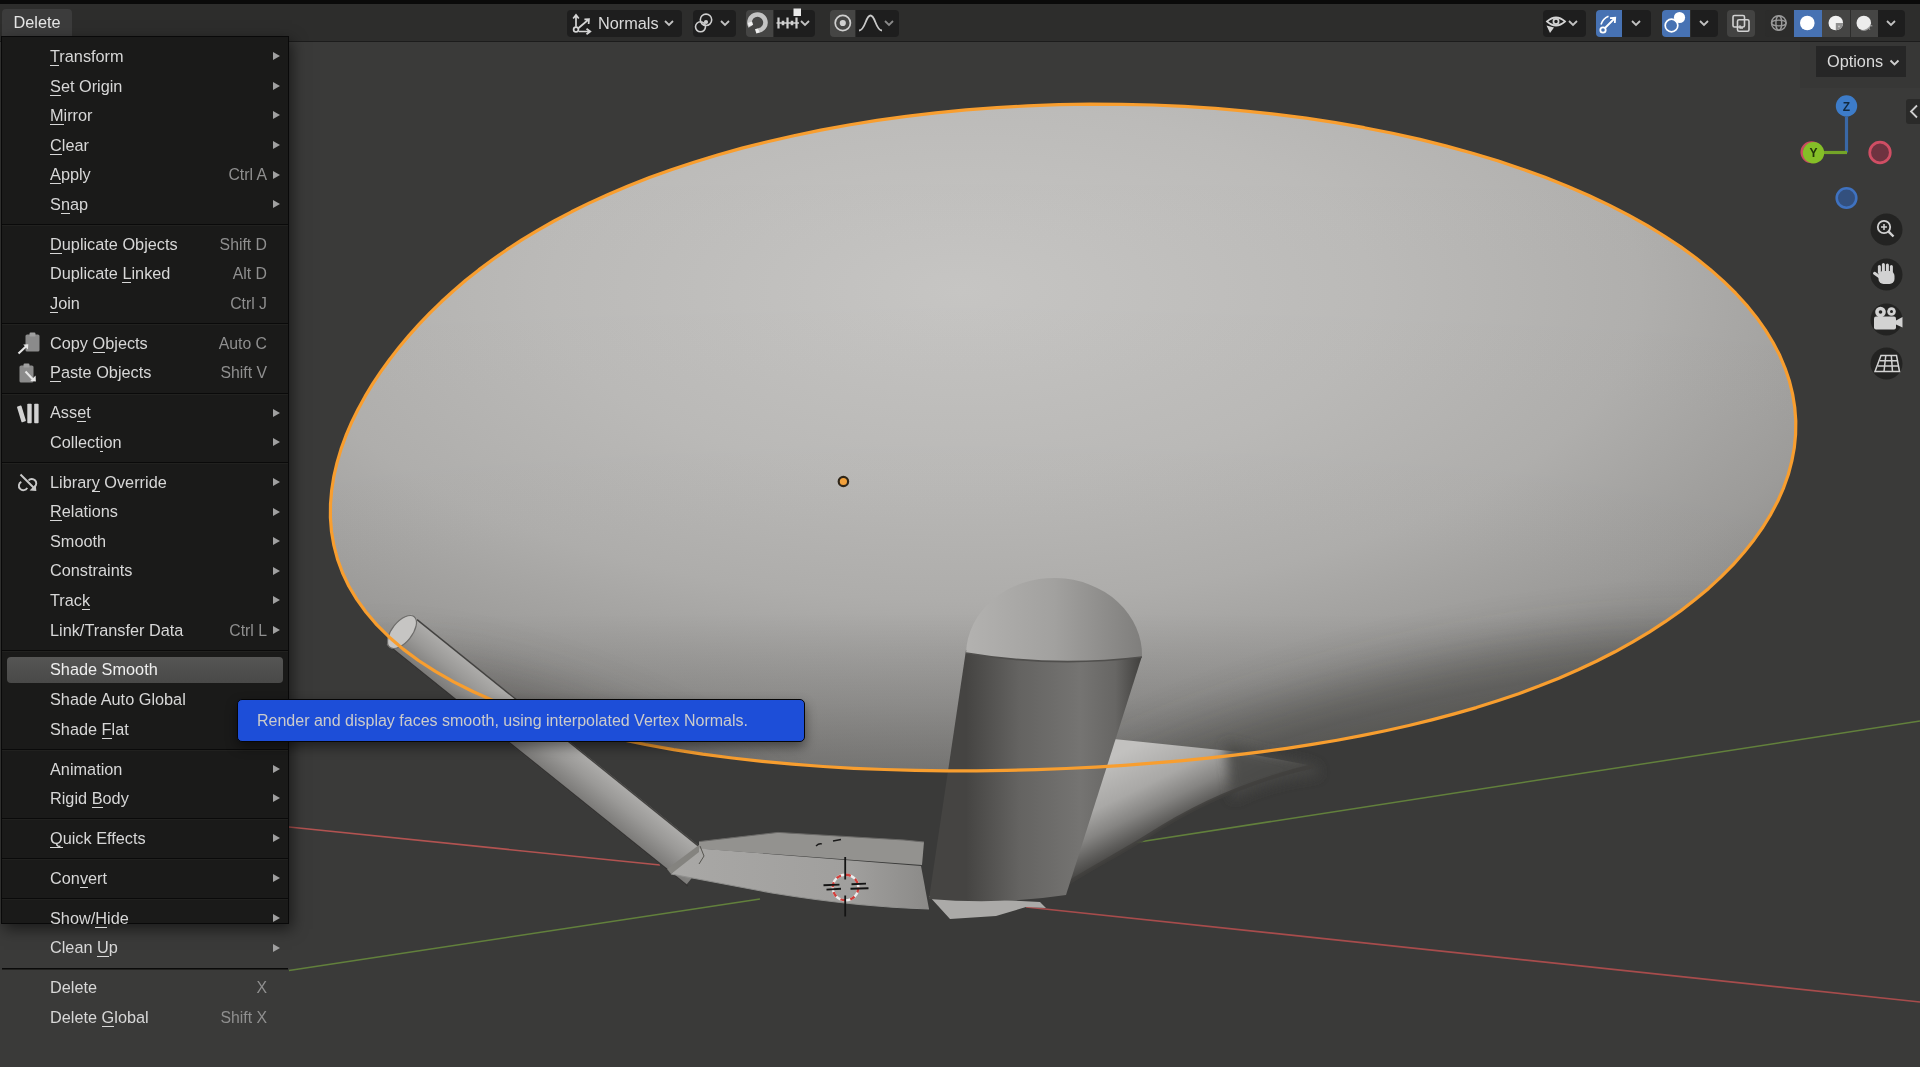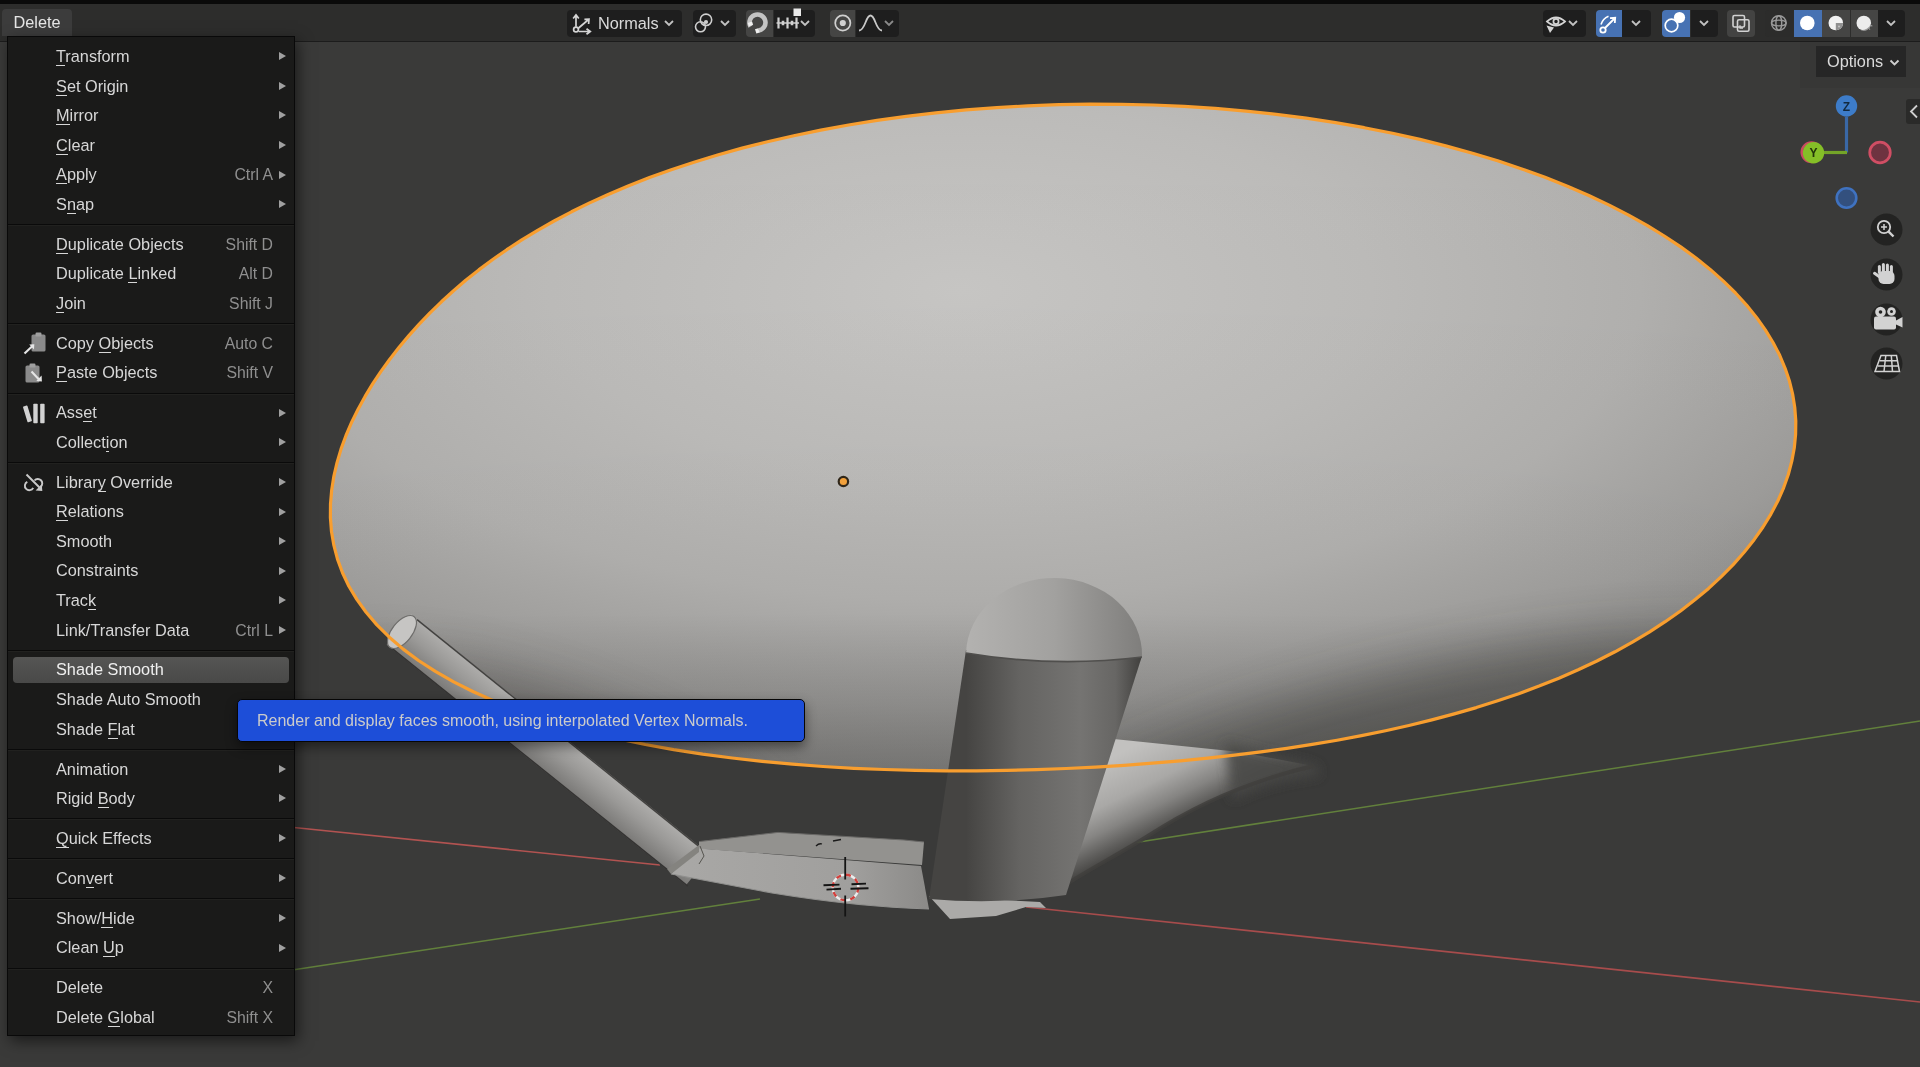--- a/index.html
+++ b/index.html
@@ -8,21 +8,21 @@
 #topstrip{position:absolute;left:0;top:0;width:1920px;height:3.5px;background:#0a0a0a;z-index:12}
 #hicons{position:absolute;left:0;top:0;z-index:11;pointer-events:none}
 .tile{position:absolute;top:9.5px;height:27px;background:#1e1e1e;z-index:10}
 .tileL{border-radius:4px 0 0 4px}
 .tileR{border-radius:0 4px 4px 0}
 .tileB{border-radius:4px}
 #objtab{position:absolute;left:2px;top:9px;width:70px;height:27px;background:#3c3c3c;border-radius:4px 4px 0 0;color:#e6e6e6;font-size:16.3px;line-height:27px;text-align:center;z-index:10}
 .htxt{position:absolute;top:9.5px;height:27px;line-height:27px;font-size:16.3px;color:#dadada;z-index:11}
 #optband{position:absolute;left:1800px;top:42px;width:120px;height:46px;background:#373736;z-index:5}
 #optbtn{position:absolute;left:1816px;top:46px;width:90px;height:31px;background:#262626;border-radius:0;color:#dadada;font-size:16.3px;line-height:31px;text-indent:11px;z-index:6}
-#menu{position:absolute;left:7px;top:36.0px;width:288px;height:1000px;background:#1a1a19;border:1px solid #090909;box-shadow:3px 5px 14px rgba(0,0,0,0.55);z-index:20}
+#menu{position:absolute;left:1px;top:36.0px;width:288px;height:888px;background:#1a1a19;border:1px solid #090909;box-shadow:3px 5px 14px rgba(0,0,0,0.55);z-index:20}
 .lbl{position:absolute;left:48px;height:29.55px;line-height:29.55px;font-size:16.3px;color:#d7d7d7;white-space:pre;z-index:22}
 .hlt{color:#efefef}
 .sc{position:absolute;right:21px;height:29.55px;line-height:29.55px;font-size:15.8px;color:#8f8f8f;z-index:22}
 .arr{position:absolute;left:271px;width:0;height:0;border-left:7px solid #a0a0a0;border-top:4.5px solid transparent;border-bottom:4.5px solid transparent;z-index:22}
 .sep{position:absolute;left:0;width:286px;height:2px;background:linear-gradient(180deg,#0a0a0a 0 55%,#21211f 55% 100%);z-index:21}
 .hl{position:absolute;left:5px;width:276px;height:26.5px;background:linear-gradient(180deg,#555554,#494948);border-radius:4px;z-index:21}
 #menu svg{position:absolute;z-index:22}
 .u{border-bottom:1.1px solid currentColor}
 #tip{position:absolute;left:237px;top:698.5px;width:568px;height:43px;background:#1d4ed8;border:1px solid #060606;border-radius:5px;box-shadow:0 5px 12px rgba(0,0,0,0.45);z-index:30;color:#cbcbcb;font-size:16px;line-height:41px;text-indent:19px}
 .ch{position:absolute;z-index:11}
@@ -289,21 +289,21 @@
 <div class="sc" style="top:123.2px">Ctrl A</div>
 <div class="arr" style="top:133.5px"></div>
 <div class="lbl" style="top:152.8px">S<span class="u">n</span>ap</div>
 <div class="arr" style="top:163.0px"></div>
 <div class="sep" style="top:187.0px"></div>
 <div class="lbl" style="top:192.7px"><span class="u">D</span>uplicate Objects</div>
 <div class="sc" style="top:192.7px">Shift D</div>
 <div class="lbl" style="top:222.3px">Duplicate <span class="u">L</span>inked</div>
 <div class="sc" style="top:222.3px">Alt D</div>
 <div class="lbl" style="top:251.8px"><span class="u">J</span>oin</div>
-<div class="sc" style="top:251.8px">Shift J</div>
+<div class="sc" style="top:251.8px">Ctrl J</div>
 <div class="sep" style="top:286.1px"></div>
 <div class="lbl" style="top:291.8px">Copy <span class="u">O</span>bjects</div>
 <div class="sc" style="top:291.8px">Auto C</div>
 <svg style="left:14px;top:294.2px" width="28" height="25" viewBox="0 0 28 25">
       <rect x="9.5" y="3.5" width="14" height="17" rx="1.6" fill="#8b8b8b"></rect>
       <rect x="13.5" y="1.6" width="6" height="4" rx="1.2" fill="#a0a0a0"></rect>
       <path d="M 2.5 22.5 L 11 14.5" stroke="#e6e6e6" stroke-width="2.1" fill="none"></path>
       <path d="M 7.2 13.6 L 12.3 13.3 L 12.0 18.4 Z" fill="#e6e6e6"></path>
     </svg>
 <div class="lbl" style="top:321.3px"><span class="u">P</span>aste Objects</div>
@@ -344,21 +344,21 @@
 <div class="lbl" style="top:519.4px">Constraints</div>
 <div class="arr" style="top:529.7px"></div>
 <div class="lbl" style="top:548.9px">Trac<span class="u">k</span></div>
 <div class="arr" style="top:559.2px"></div>
 <div class="lbl" style="top:578.5px">Link/Transfer Data</div>
 <div class="sc" style="top:578.5px">Ctrl L</div>
 <div class="arr" style="top:588.8px"></div>
 <div class="sep" style="top:612.7px"></div>
 <div class="hl" style="top:619.6px"></div>
 <div class="lbl hlt" style="top:618.4px">Shade Smooth</div>
-<div class="lbl" style="top:648.0px">Shade Auto Smooth</div>
+<div class="lbl" style="top:648.0px">Shade Auto Global</div>
 <div class="lbl" style="top:677.5px">Shade <span class="u">F</span>lat</div>
 <div class="sep" style="top:711.8px"></div>
 <div class="lbl" style="top:717.5px">Animation</div>
 <div class="arr" style="top:727.8px"></div>
 <div class="lbl" style="top:747.0px">Rigid <span class="u">B</span>ody</div>
 <div class="arr" style="top:757.3px"></div>
 <div class="sep" style="top:781.3px"></div>
 <div class="lbl" style="top:787.0px"><span class="u">Q</span>uick Effects</div>
 <div class="arr" style="top:797.3px"></div>
 <div class="sep" style="top:821.2px"></div>

